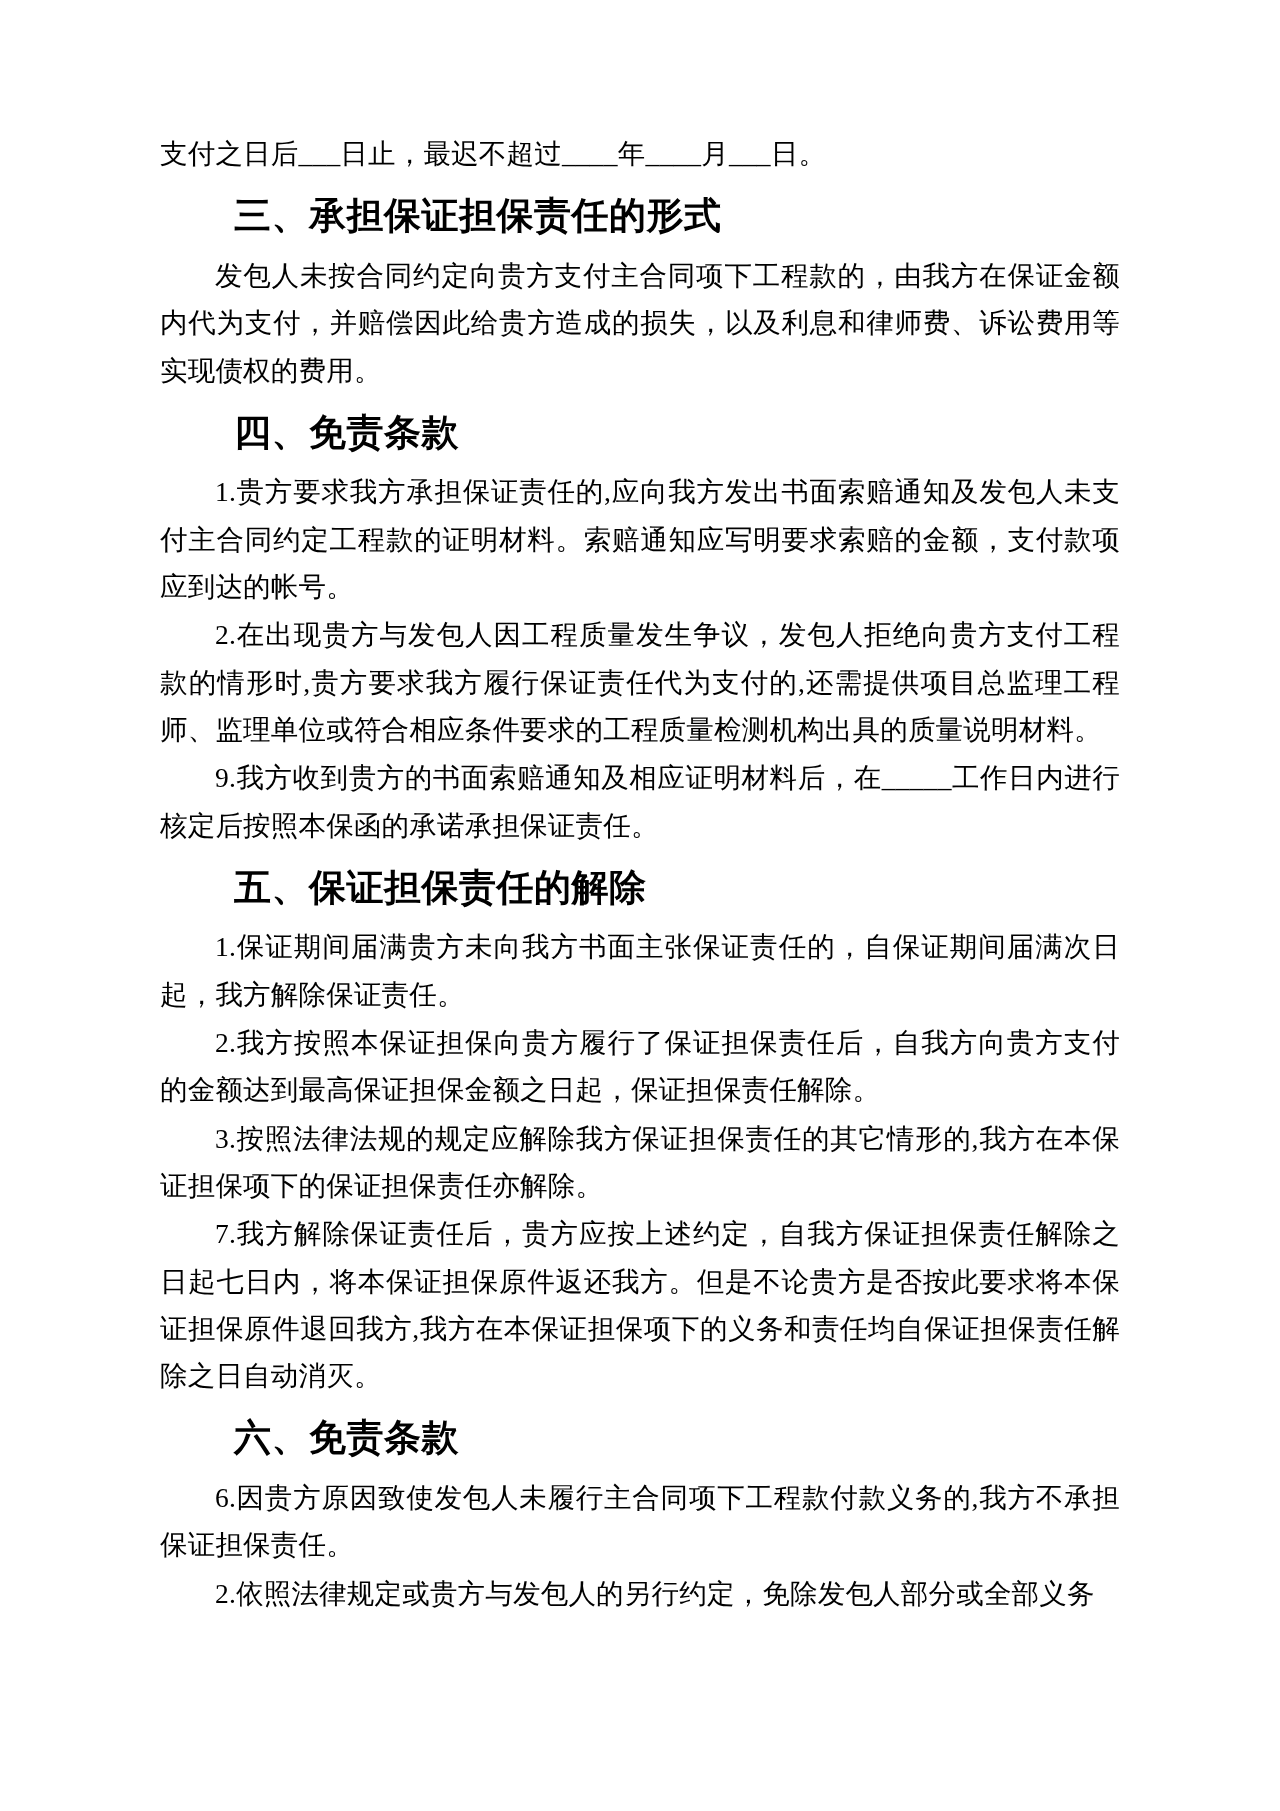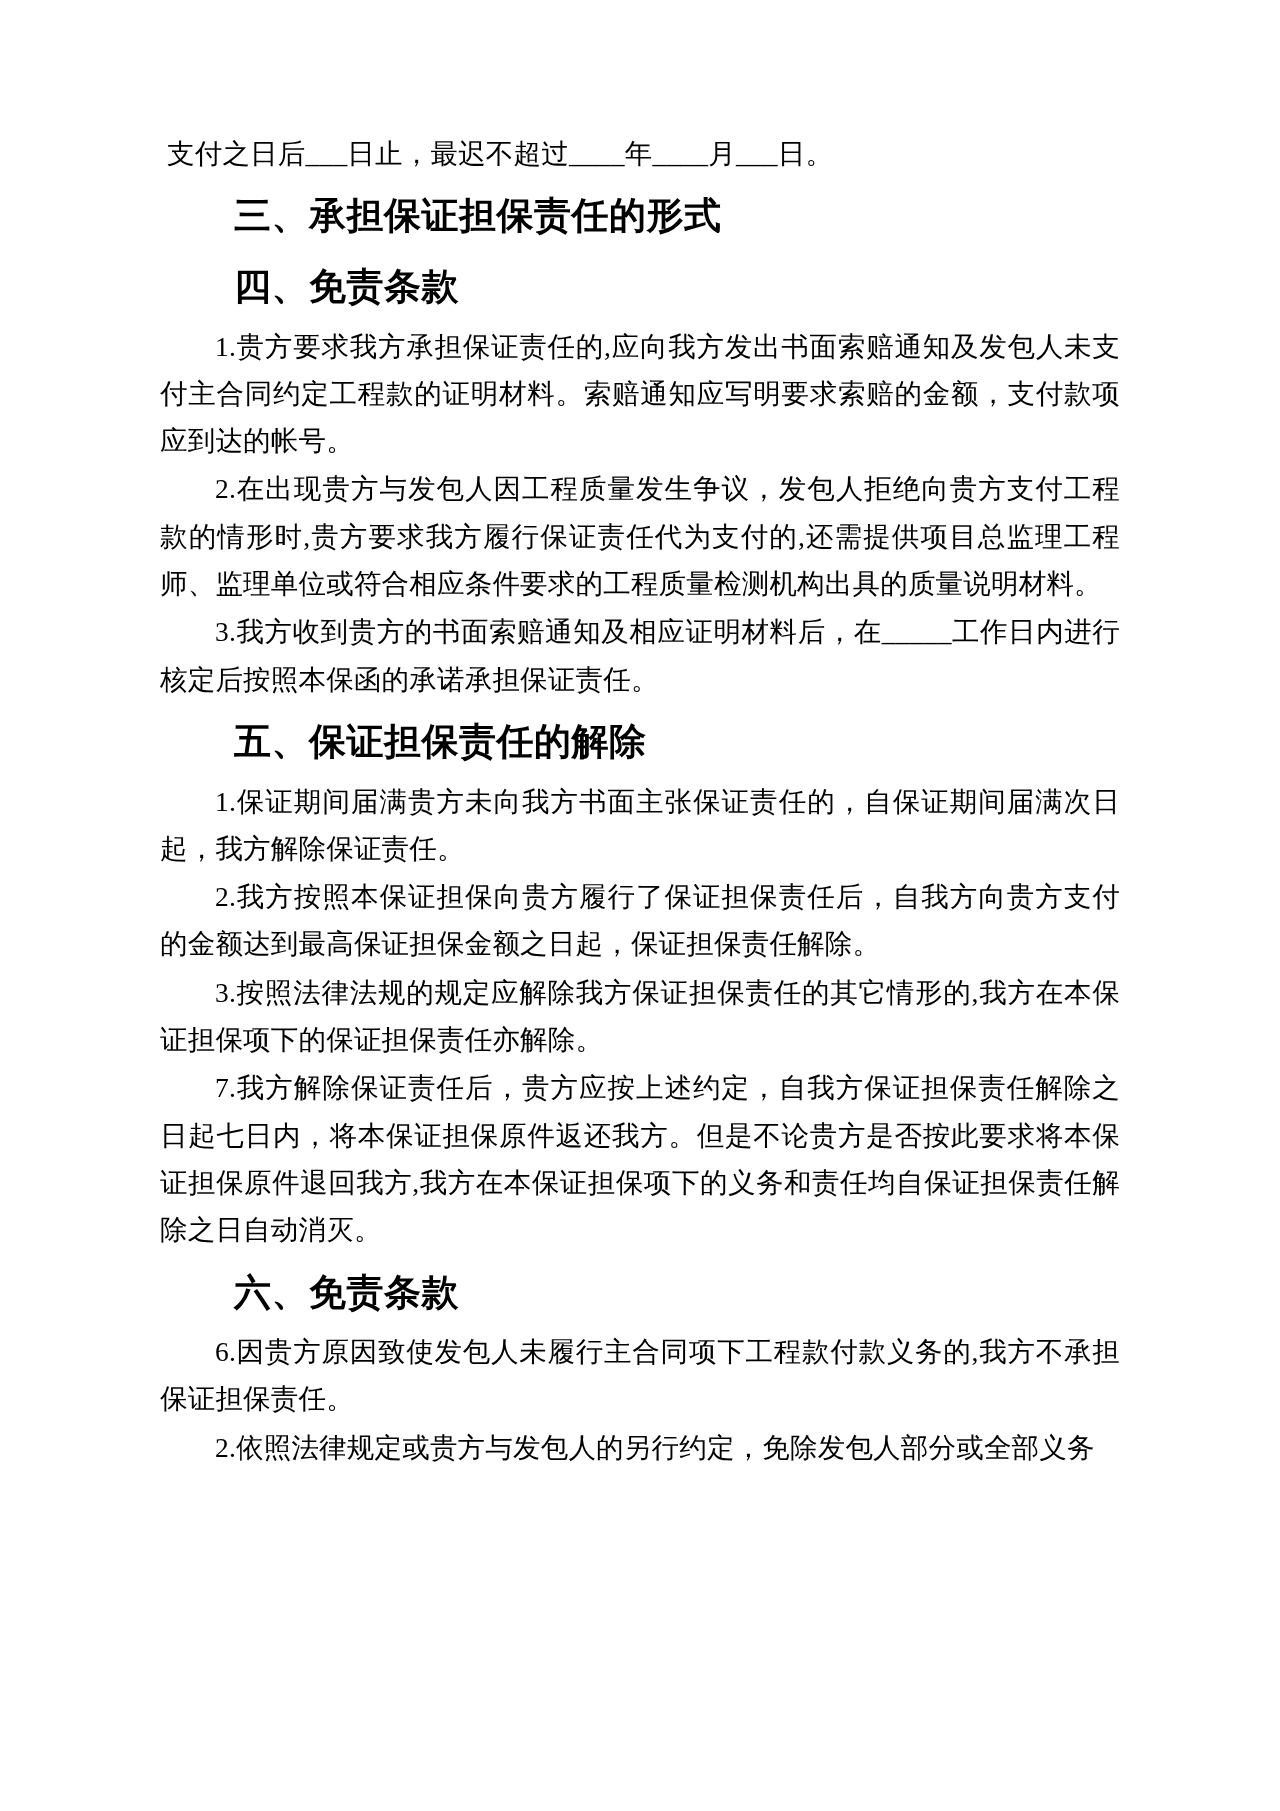--- a/index.html
+++ b/index.html
@@ -37,34 +37,34 @@
   .heading {
     font-size: 37px;
     line-height: 1.72;
     font-weight: bold;
     text-indent: 2em;
     margin: 7px 0 4px 0;
     letter-spacing: 0.5px;
   }
   .first-line {
     text-indent: 0;
-    margin-left: 7px;
   }
 </style>
 </head>
 <body>
 
 <div class="page">
   <div class="doc-body" id="doc-body">
       <p class="para first-line">支付之日后___日止，最迟不超过____年____月___日。</p>
       <p class="heading">三、承担保证担保责任的形式</p>
+      <p class="para indent">发包人未按合同约定向贵方支付主合同项下工程款的，由我方在保证金额内代为支付，并赔偿因此给贵方造成的损失，以及利息和律师费、诉讼费用等实现债权的费用。</p>
       <p class="heading">四、免责条款</p>
       <p class="para indent">1.贵方要求我方承担保证责任的,应向我方发出书面索赔通知及发包人未支付主合同约定工程款的证明材料。索赔通知应写明要求索赔的金额，支付款项应到达的帐号。</p>
       <p class="para indent">2.在出现贵方与发包人因工程质量发生争议，发包人拒绝向贵方支付工程款的情形时,贵方要求我方履行保证责任代为支付的,还需提供项目总监理工程师、监理单位或符合相应条件要求的工程质量检测机构出具的质量说明材料。</p>
-      <p class="para indent">3.我方收到贵方的书面索赔通知及相应证明材料后，在_____工作日内进行核定后按照本保函的承诺承担保证责任。</p>
+      <p class="para indent">9.我方收到贵方的书面索赔通知及相应证明材料后，在_____工作日内进行核定后按照本保函的承诺承担保证责任。</p>
       <p class="heading">五、保证担保责任的解除</p>
       <p class="para indent">1.保证期间届满贵方未向我方书面主张保证责任的，自保证期间届满次日起，我方解除保证责任。</p>
       <p class="para indent">2.我方按照本保证担保向贵方履行了保证担保责任后，自我方向贵方支付的金额达到最高保证担保金额之日起，保证担保责任解除。</p>
       <p class="para indent">3.按照法律法规的规定应解除我方保证担保责任的其它情形的,我方在本保证担保项下的保证担保责任亦解除。</p>
       <p class="para indent">7.我方解除保证责任后，贵方应按上述约定，自我方保证担保责任解除之日起七日内，将本保证担保原件返还我方。但是不论贵方是否按此要求将本保证担保原件退回我方,我方在本保证担保项下的义务和责任均自保证担保责任解除之日自动消灭。</p>
       <p class="heading">六、免责条款</p>
       <p class="para indent">6.因贵方原因致使发包人未履行主合同项下工程款付款义务的,我方不承担保证担保责任。</p>
       <p class="para indent">2.依照法律规定或贵方与发包人的另行约定，免除发包人部分或全部义务</p>
     </div>
 </div>

